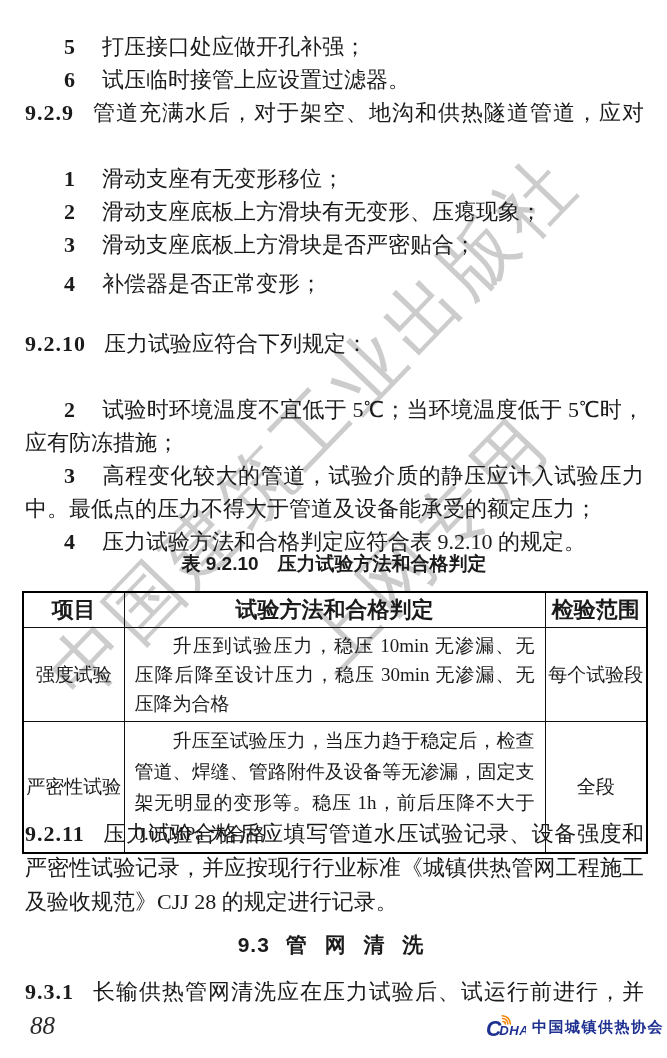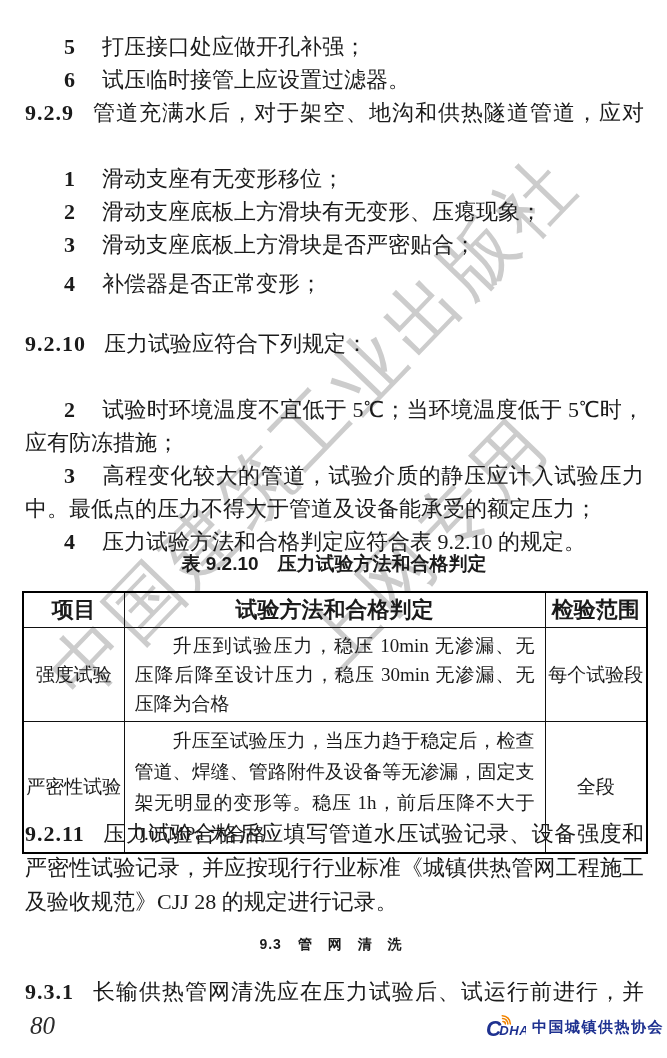--- a/index.html
+++ b/index.html
@@ -31,21 +31,21 @@
   table.std td{font-size:19px;font-family:Liberation Serif, serif;}
   td.c{text-align:center;}
   td.method{text-align:justify;padding:3px 10px;}
   td.method .p{text-indent:2em;line-height:29px;}
   tr.r1 td{height:70px;}
   tr.r2 td{height:100px;}
   tr.r2 td.method .p{line-height:31px;}
 
   
   .h2{position:absolute;z-index:2;left:0;top:928px;width:667px;text-align:center;
-      font-family:"Liberation Sans",sans-serif;font-weight:700;font-size:14px;line-height:33px;}
+      font-family:"Liberation Sans",sans-serif;font-weight:700;font-size:21px;line-height:33px;}
   .h2 .hn{margin-right:16px;letter-spacing:1px;}
   .h2 .ht{letter-spacing:6px;}
 
   
   .pageno{position:absolute;z-index:2;left:30px;top:1012px;font-style:italic;font-size:25px;color:#2a2a2a;}
   .logo{position:absolute;z-index:2;left:486px;top:1004px;width:178px;height:46px;display:flex;align-items:center;}
   .logo .org{font-family:"Liberation Sans",sans-serif;font-weight:700;font-size:15px;letter-spacing:1.5px;
              color:#1e3190;margin-left:6px;white-space:nowrap;}
 </style>
 </head>
@@ -103,21 +103,21 @@
   <div class="ln sect j" style="top:817px"><span class="secnum">9.2.11</span><span>压力试验合格后应填写管道水压试验记录、设备强度和</span></div>
   <div class="ln sect j" style="top:851px"><span>严密性试验记录，并应按现行行业标准《城镇供热管网工程施工</span></div>
   <div class="ln sect" style="top:885px"><span>及验收规范》CJJ 28 的规定进行记录。</span></div>
 
   <div class="h2">
     <span class="hn">9.3</span><span class="ht">管 网 清 洗</span>
   </div>
 
   <div class="ln sect j" style="top:975px"><span class="secnum">9.3.1</span><span>长输供热管网清洗应在压力试验后、试运行前进行，并</span></div>
 
-  <div class="pageno">80</div>
+  <div class="pageno">88</div>
 
   <div class="logo">
     <svg width="64" height="44" viewBox="0 0 64 44">
       <g fill="none" stroke="#f08300" stroke-width="2.4" stroke-linecap="round">
         <path d="M27 13 A4 4 0 0 1 31 17"></path>
         <path d="M26.5 8.5 A8.5 8.5 0 0 1 35 17"></path>
         <path d="M26 4 A13 13 0 0 1 39 17"></path>
       </g>
       <text x="0" y="37" font-family="Liberation Sans, sans-serif" font-size="34" font-weight="bold" font-style="italic" fill="#1e3190">C</text>
       <text x="21" y="35" font-family="Liberation Sans, sans-serif" font-size="21" font-weight="bold" font-style="italic" letter-spacing="1" fill="#1e3190">DHA</text>

